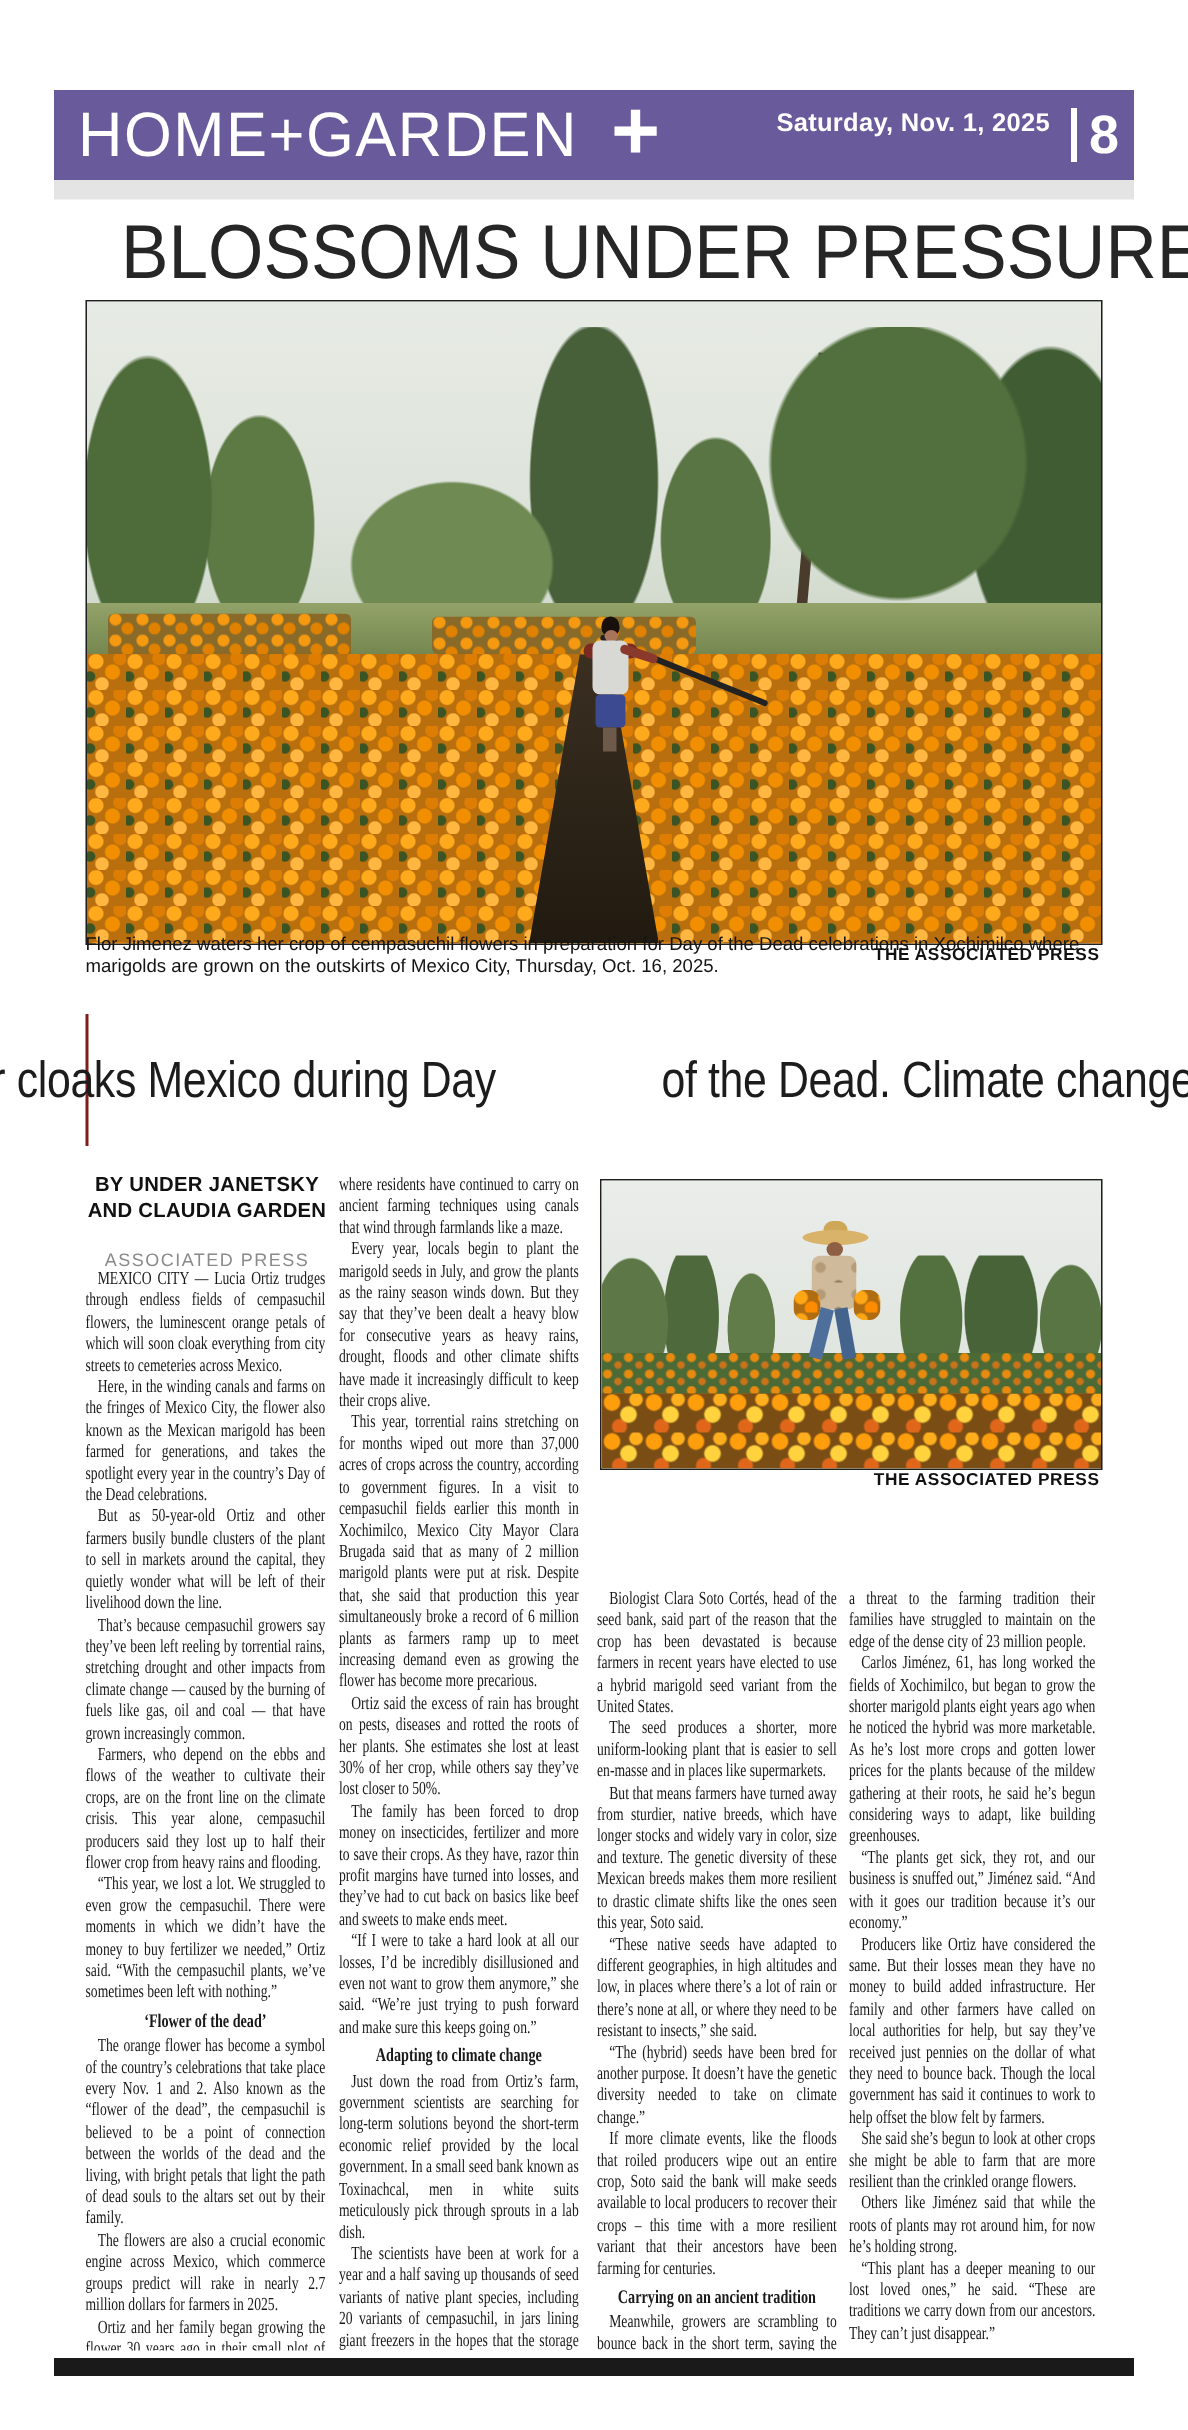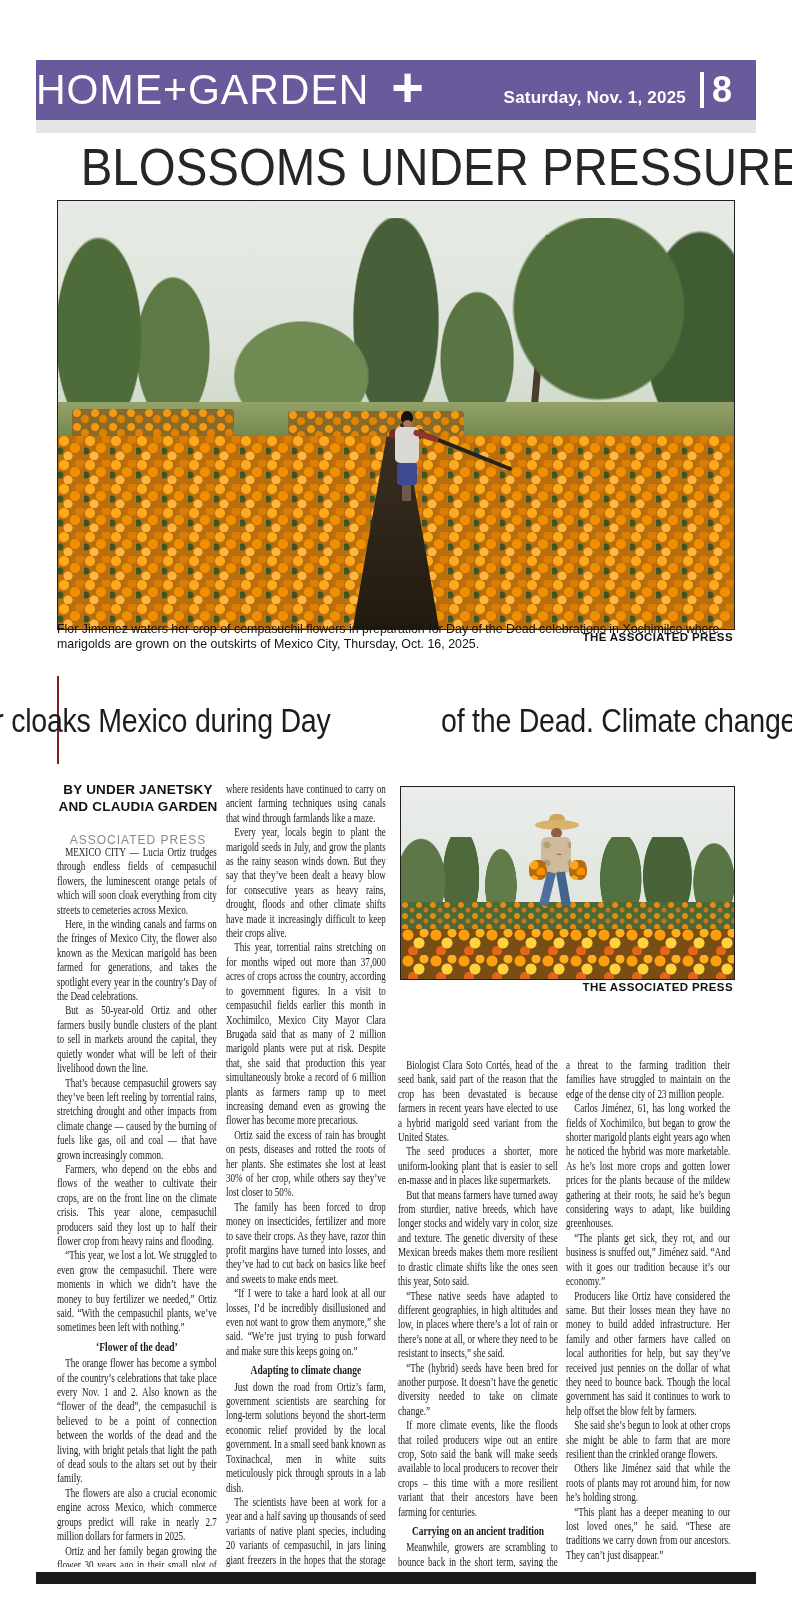--- a/index.html
+++ b/index.html
@@ -3,24 +3,24 @@
 <meta charset="utf-8">
 <style>
   html,body{margin:0;padding:0;background:#ffffff;}
   .page{position:relative;width:792px;height:1620px;background:#fff;overflow:hidden;
         font-family:"Liberation Sans",sans-serif;color:#1a1a1a;}
 
   
   .banner{position:absolute;left:36px;top:60px;width:720px;height:60px;background:#695a9c;
           display:flex;align-items:center;}
   .banner .section{color:#fff;font-size:41px;letter-spacing:1px;font-weight:400;
-          white-space:nowrap;transform:scaleY(1.02);}
+          padding-left:16px;white-space:nowrap;transform:scaleY(1.02);}
   .banner .plus{color:#fff;font-size:56px;font-weight:700;margin-left:22px;line-height:0;
           position:relative;top:-3px;}
-  .banner .right{margin-left:auto;display:flex;align-items:flex-end;padding-right:24px;}
+  .banner .right{margin-left:auto;display:flex;align-items:flex-start;padding-right:10px;}
   .banner .date{color:#fff;font-weight:700;font-size:17px;letter-spacing:.2px;white-space:nowrap;}
   .banner .pagebar{width:4px;height:36px;background:#fff;margin:0 8px 0 14px;}
   .banner .pagenum{color:#fff;font-weight:700;font-size:36px;line-height:1;}
   .graystrip{position:absolute;left:36px;top:120px;width:720px;height:13px;background:#e4e4e4;}
 
   
   .kicker{position:absolute;left:57px;top:138px;width:678px;text-align:center;
           font-size:51px;font-weight:300;color:#262626;white-space:nowrap;
           transform:scaleX(.93);transform-origin:50% 0;letter-spacing:0px;}
 

